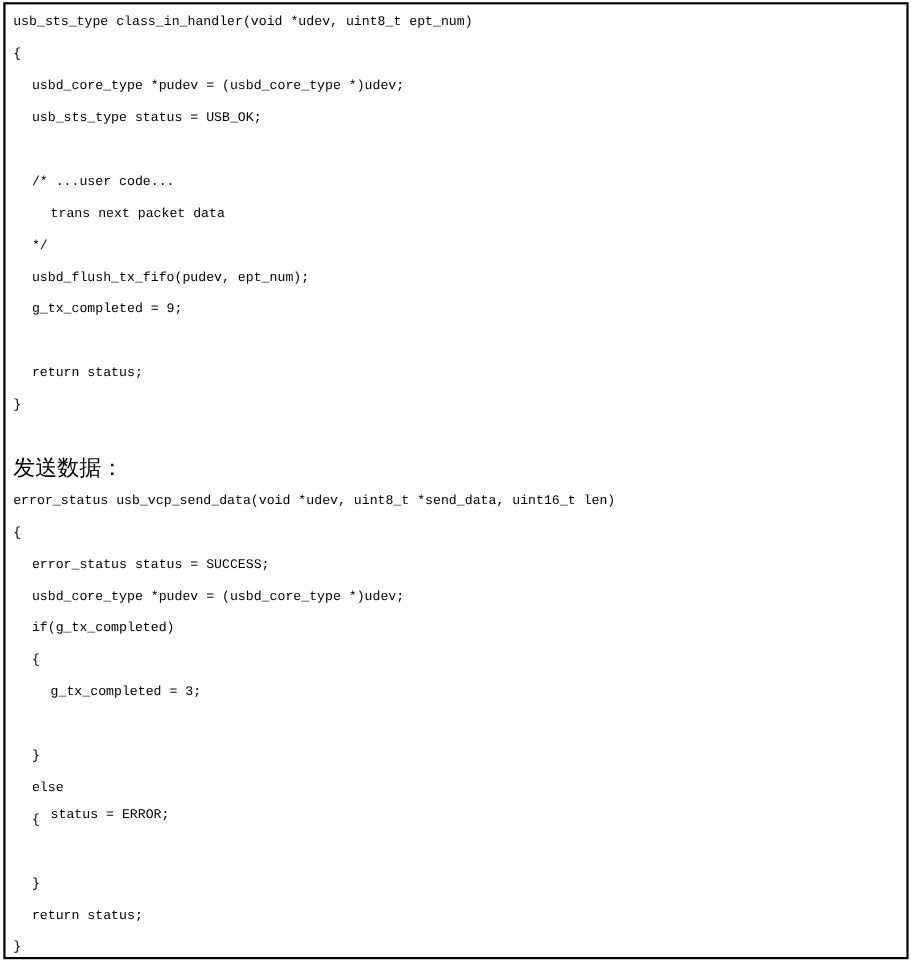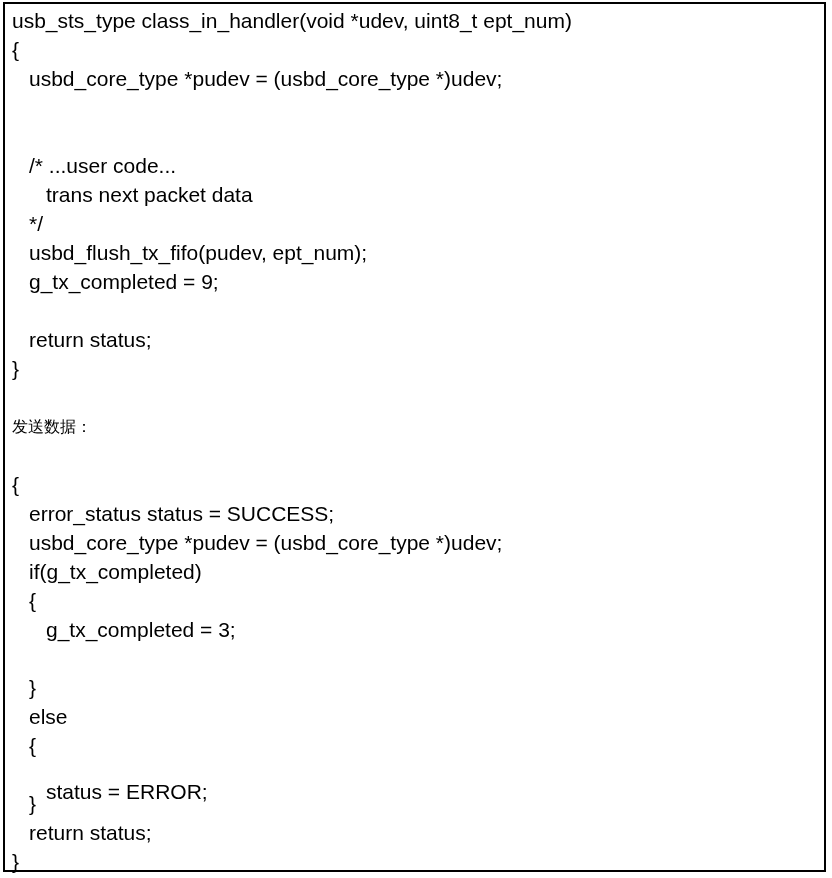--- a/index.html
+++ b/index.html
@@ -3,49 +3,51 @@
 <meta charset="utf-8">
 <style>
   html, body { margin: 0; padding: 0; background: #ffffff; }
   body { width: 832px; height: 878px; position: relative; overflow: hidden; }
   .code-box {
     position: absolute; left: 3px; top: 2px; width: 823px; height: 870px;
     border: 2px solid #000000; box-sizing: border-box; background: #fff;
   }
   .line {
     position: absolute; left: 10px; height: 29px; line-height: 29px;
-    font-family: Liberation Sans, sans-serif; font-size: 21px; color: #000;
+    font-family: Liberation Mono, monospace; font-size: 12px; color: #000;
     white-space: pre;
   }
-  .cn { font-family: Liberation Serif, serif; font-size: 16px; text-align: right; }
+  .cn { font-family: Liberation Serif, serif; font-size: 20px; text-align: right; }
 </style>
 </head>
 <body>
 
 <div class="code-box">
   <div class="line" style="top:2px;left:7px">usb_sts_type class_in_handler(void *udev, uint8_t ept_num)</div>
   <div class="line" style="top:31px;left:7px">{</div>
   <div class="line" style="top:60px;left:24px">usbd_core_type *pudev = (usbd_core_type *)udev;</div>
+  <div class="line" style="top:89px;left:24px">usb_sts_type status = USB_OK;</div>
   <div class="line" style="top:118px;left:7px"></div>
   <div class="line" style="top:176px;left:41px">trans next packet data</div>
   <div class="line" style="top:147px;left:24px">/* ...user code...</div>
   <div class="line" style="top:205px;left:24px">*/</div>
   <div class="line" style="top:234px;left:24px">usbd_flush_tx_fifo(pudev, ept_num);</div>
   <div class="line" style="top:263px;left:24px">g_tx_completed = 9;</div>
   <div class="line" style="top:292px;left:7px"></div>
   <div class="line" style="top:321px;left:24px">return status;</div>
   <div class="line" style="top:350px;left:7px">}</div>
   <div class="line" style="top:379px;left:7px"></div>
   <div class="line cn" style="top:408px;left:7px">发送数据：</div>
+  <div class="line" style="top:437px;left:7px">error_status usb_vcp_send_data(void *udev, uint8_t *send_data, uint16_t len)</div>
   <div class="line" style="top:466px;left:7px">{</div>
   <div class="line" style="top:495px;left:24px">error_status status = SUCCESS;</div>
   <div class="line" style="top:524px;left:24px">usbd_core_type *pudev = (usbd_core_type *)udev;</div>
   <div class="line" style="top:553px;left:24px">if(g_tx_completed)</div>
   <div class="line" style="top:582px;left:24px">{</div>
   <div class="line" style="top:611px;left:41px">g_tx_completed = 3;</div>
   <div class="line" style="top:669px;left:24px">}</div>
   <div class="line" style="top:698px;left:24px">else</div>
   <div class="line" style="top:727px;left:24px">{</div>
-  <div class="line" style="top:773px;left:41px">status = ERROR;</div>
+  <div class="line" style="top:723px;left:41px">status = ERROR;</div>
   <div class="line" style="top:785px;left:24px">}</div>
   <div class="line" style="top:814px;left:24px">return status;</div>
   <div class="line" style="top:843px;left:7px">}</div>
 </div>
 
 </body></html>

